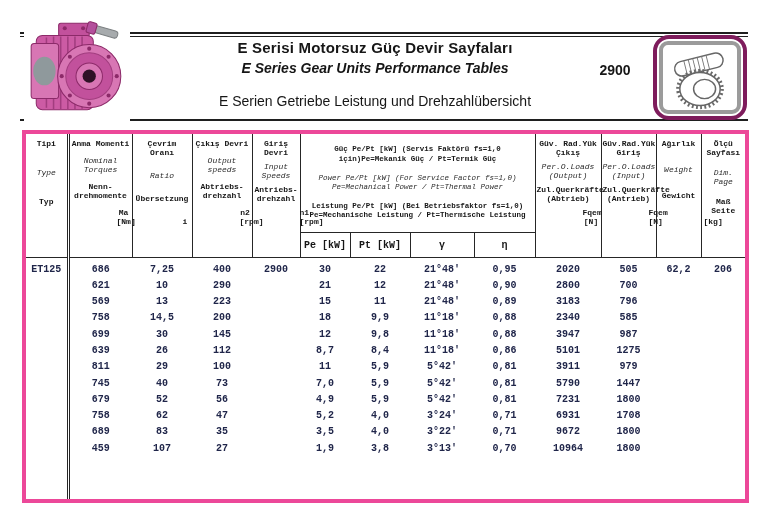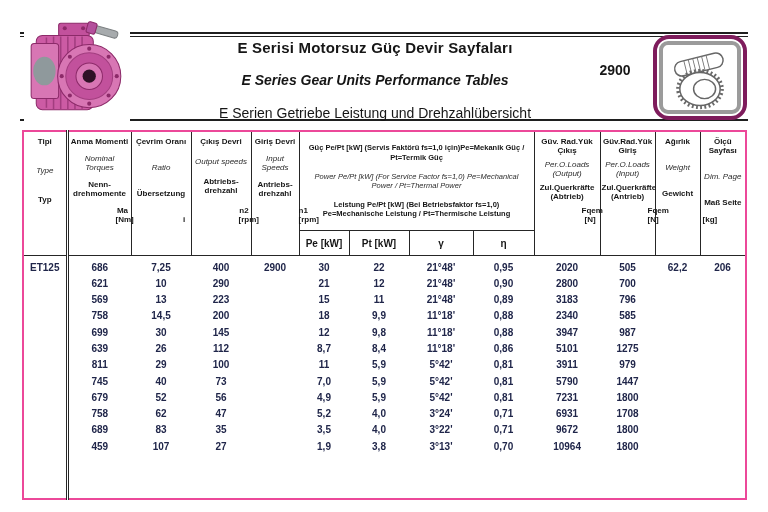--- a/index.html
+++ b/index.html
@@ -8,33 +8,33 @@
     position: relative; width: 768px; height: 512px; background: #ffffff;
     font-family: "Liberation Sans", sans-serif; overflow: hidden; color:#161616;
   }
   .rule { position:absolute; left:20px; width:728px; background:#1f1f1f; }
   .rule-top1 { top:32px; height:2px; }
   .rule-top2 { top:36px; height:1px; }
   .rule-bottom { top:119px; height:2px; }
 
   .title-block { position:absolute; left:140px; top:39px; width:470px; text-align:center; }
   .t1 { font-size:15px; font-weight:bold; letter-spacing:0.2px; }
-  .t2 { font-size:14px; font-style:italic; font-weight:bold; margin-top:16px; }
+  .t2 { font-size:14px; font-style:italic; font-weight:bold; margin-top:4px; }
   .t3 { font-size:14px; margin-top:17px; }
   .code { position:absolute; left:590px; top:62px; width:50px; text-align:center; font-size:14px; font-weight:bold; }
 
   .gearbox { position:absolute; left:24px; top:14px; width:106px; height:108px; background:#fff; z-index:2; }
 
   .badge { position:absolute; left:653px; top:35px; width:94px; height:85px; background:#fff;
            border:4px solid #7e1c5c; border-radius:16px; padding:2px; z-index:2; }
   .badge-inner { width:100%; height:100%; border:4px solid #9b9b9b; border-radius:9px;
                  display:flex; align-items:center; justify-content:center; background:#fff; }
 
   .tablewrap { position:absolute; left:22px; top:130px; }
-  table { border-collapse:collapse; table-layout:fixed; width:723px; border:2px solid #ec4899; }
+  table { border-collapse:collapse; table-layout:fixed; width:723px; border:4px solid #ec4899;font-family:Liberation Mono, monospace; }
   thead th { border:1px solid #262626; font-weight:normal; vertical-align:top; padding:0; }
   th.col-type, td.col-type { border-right:3px double #262626; }
   .hcell { display:flex; flex-direction:column; justify-content:space-between; height:98px;
            padding:5px 1px 6px; text-align:center; font-size:8px; line-height:1.15; }
   .hcell .l-tr { font-weight:bold; }
   .hcell .l-en { font-style:italic; color:#2b2b2b; }
   .hcell .l-de { font-weight:bold; }
   .hcell .l-unit { font-weight:bold;margin-left:46px; }
   .gcell { display:flex; flex-direction:column; justify-content:space-evenly; height:98px;
            padding:2px 6px; text-align:center; font-size:7.5px; line-height:1.25; }

